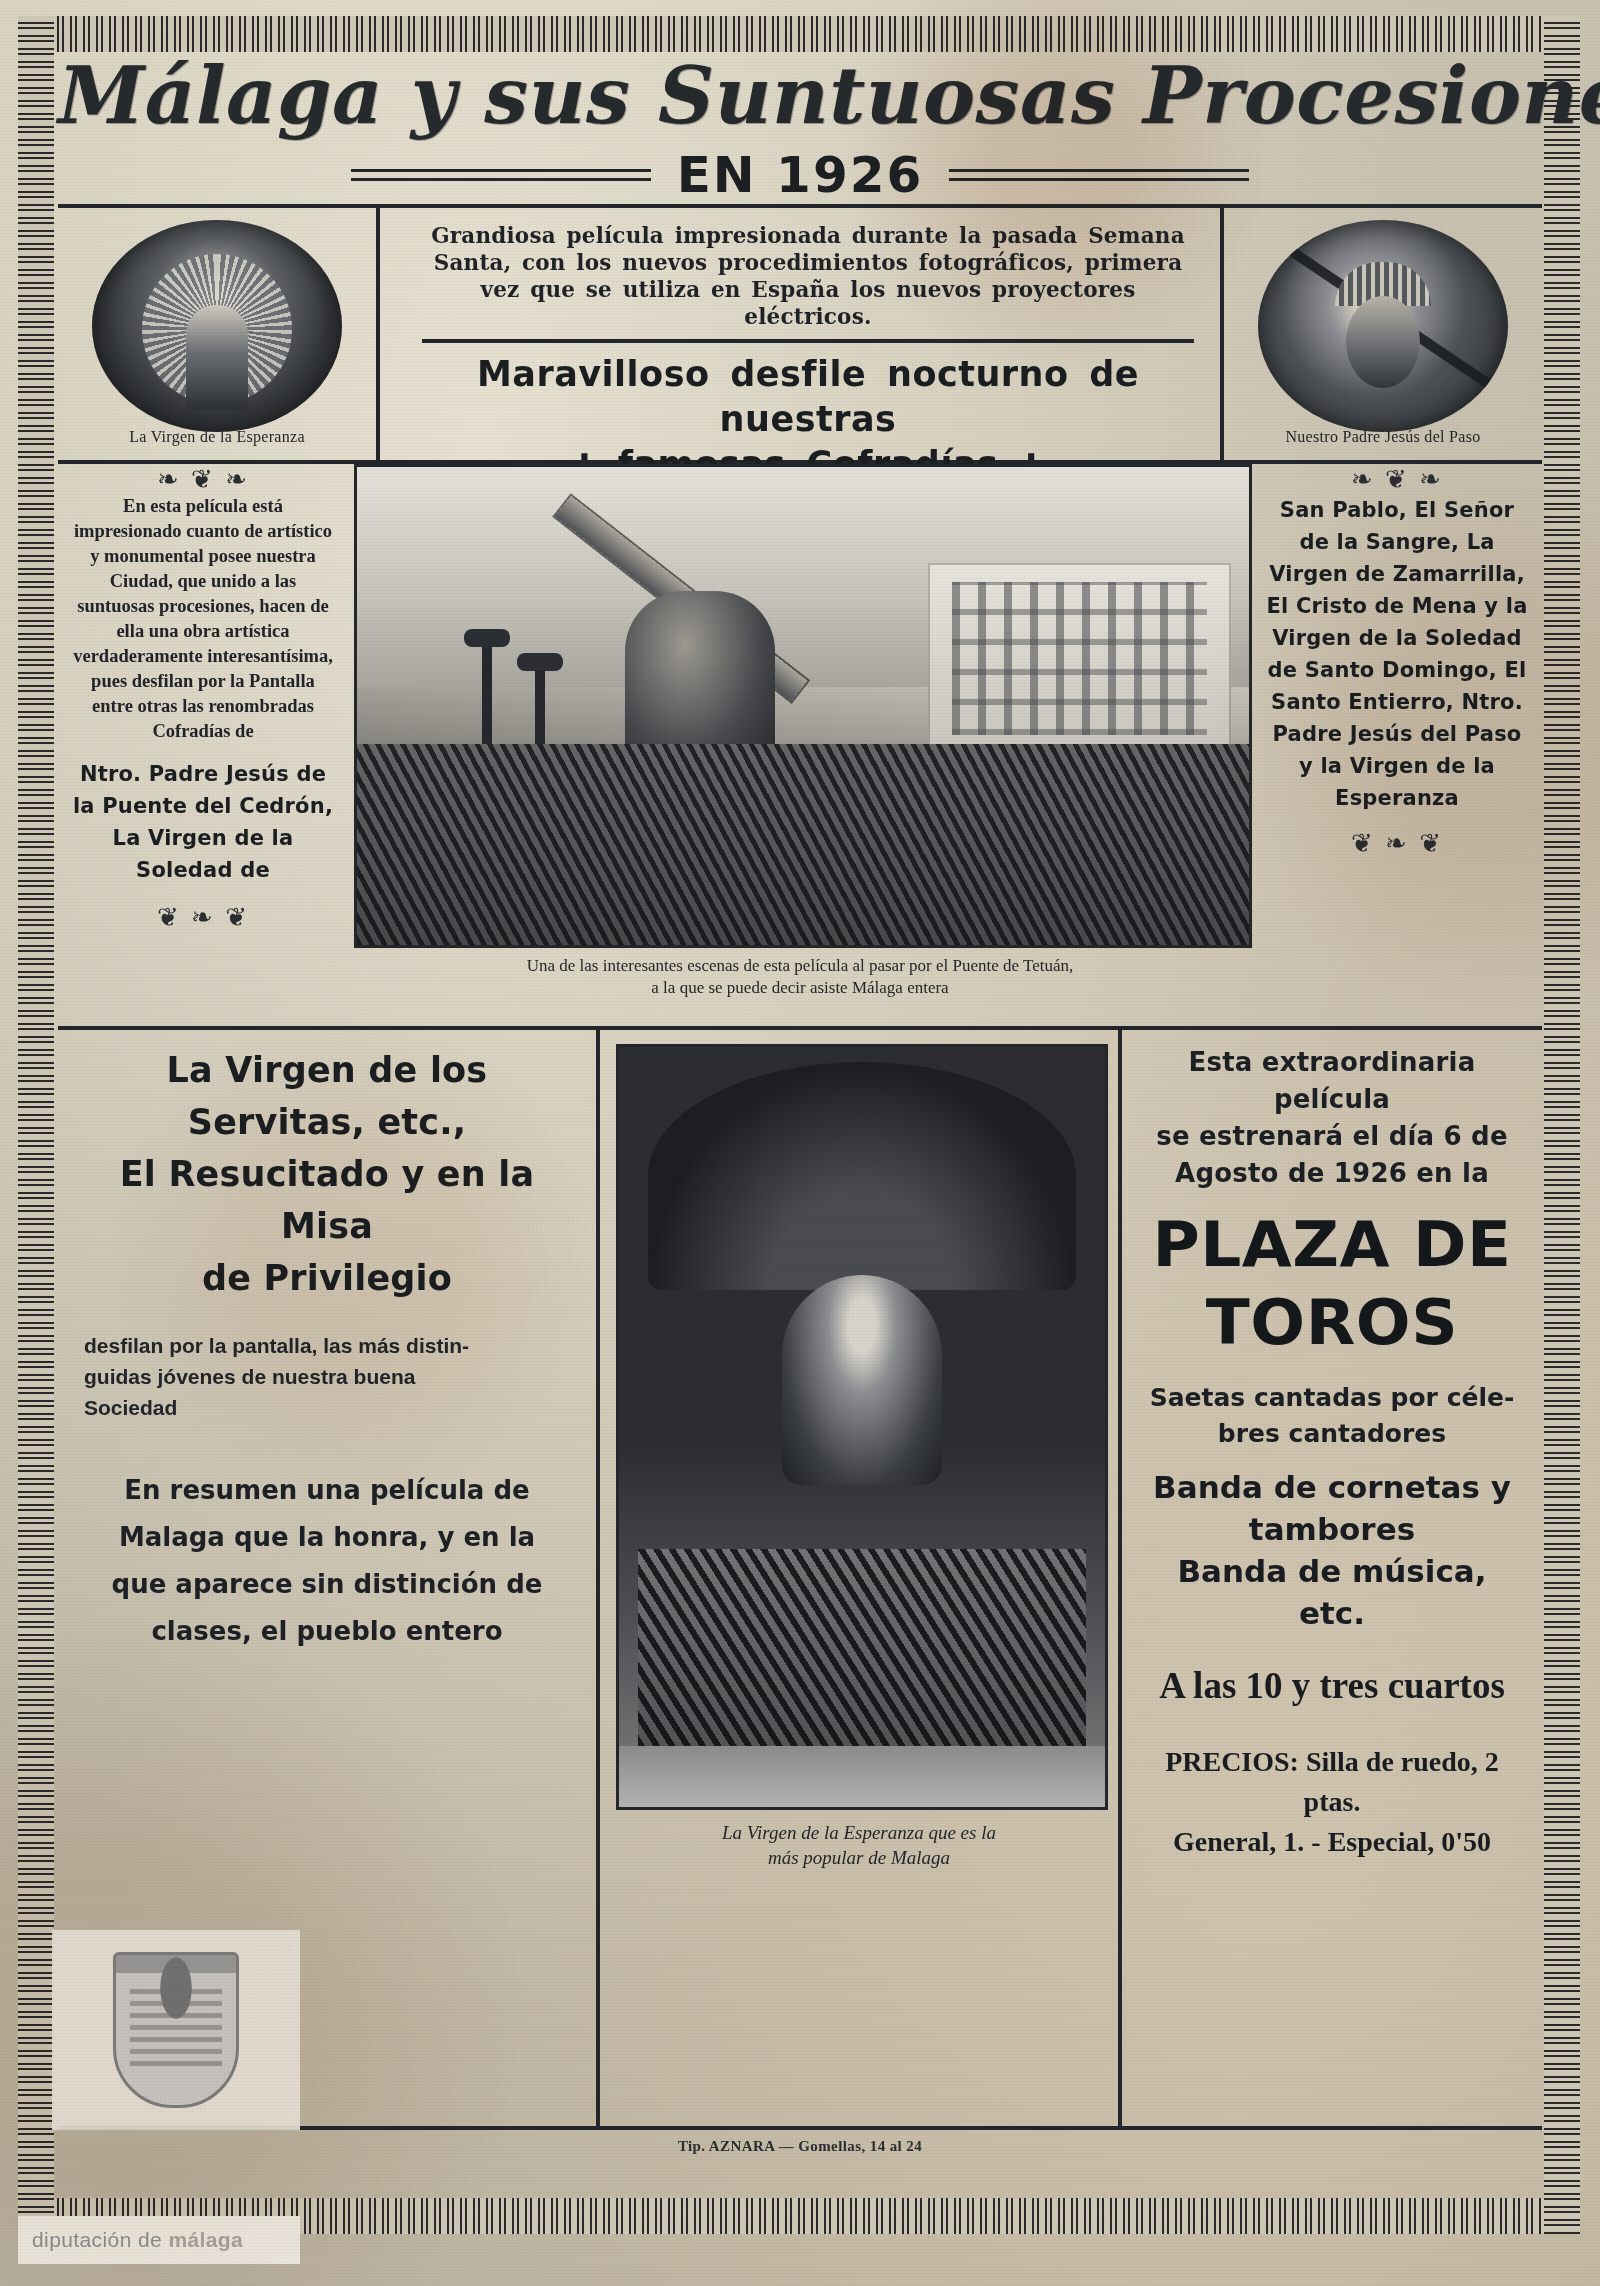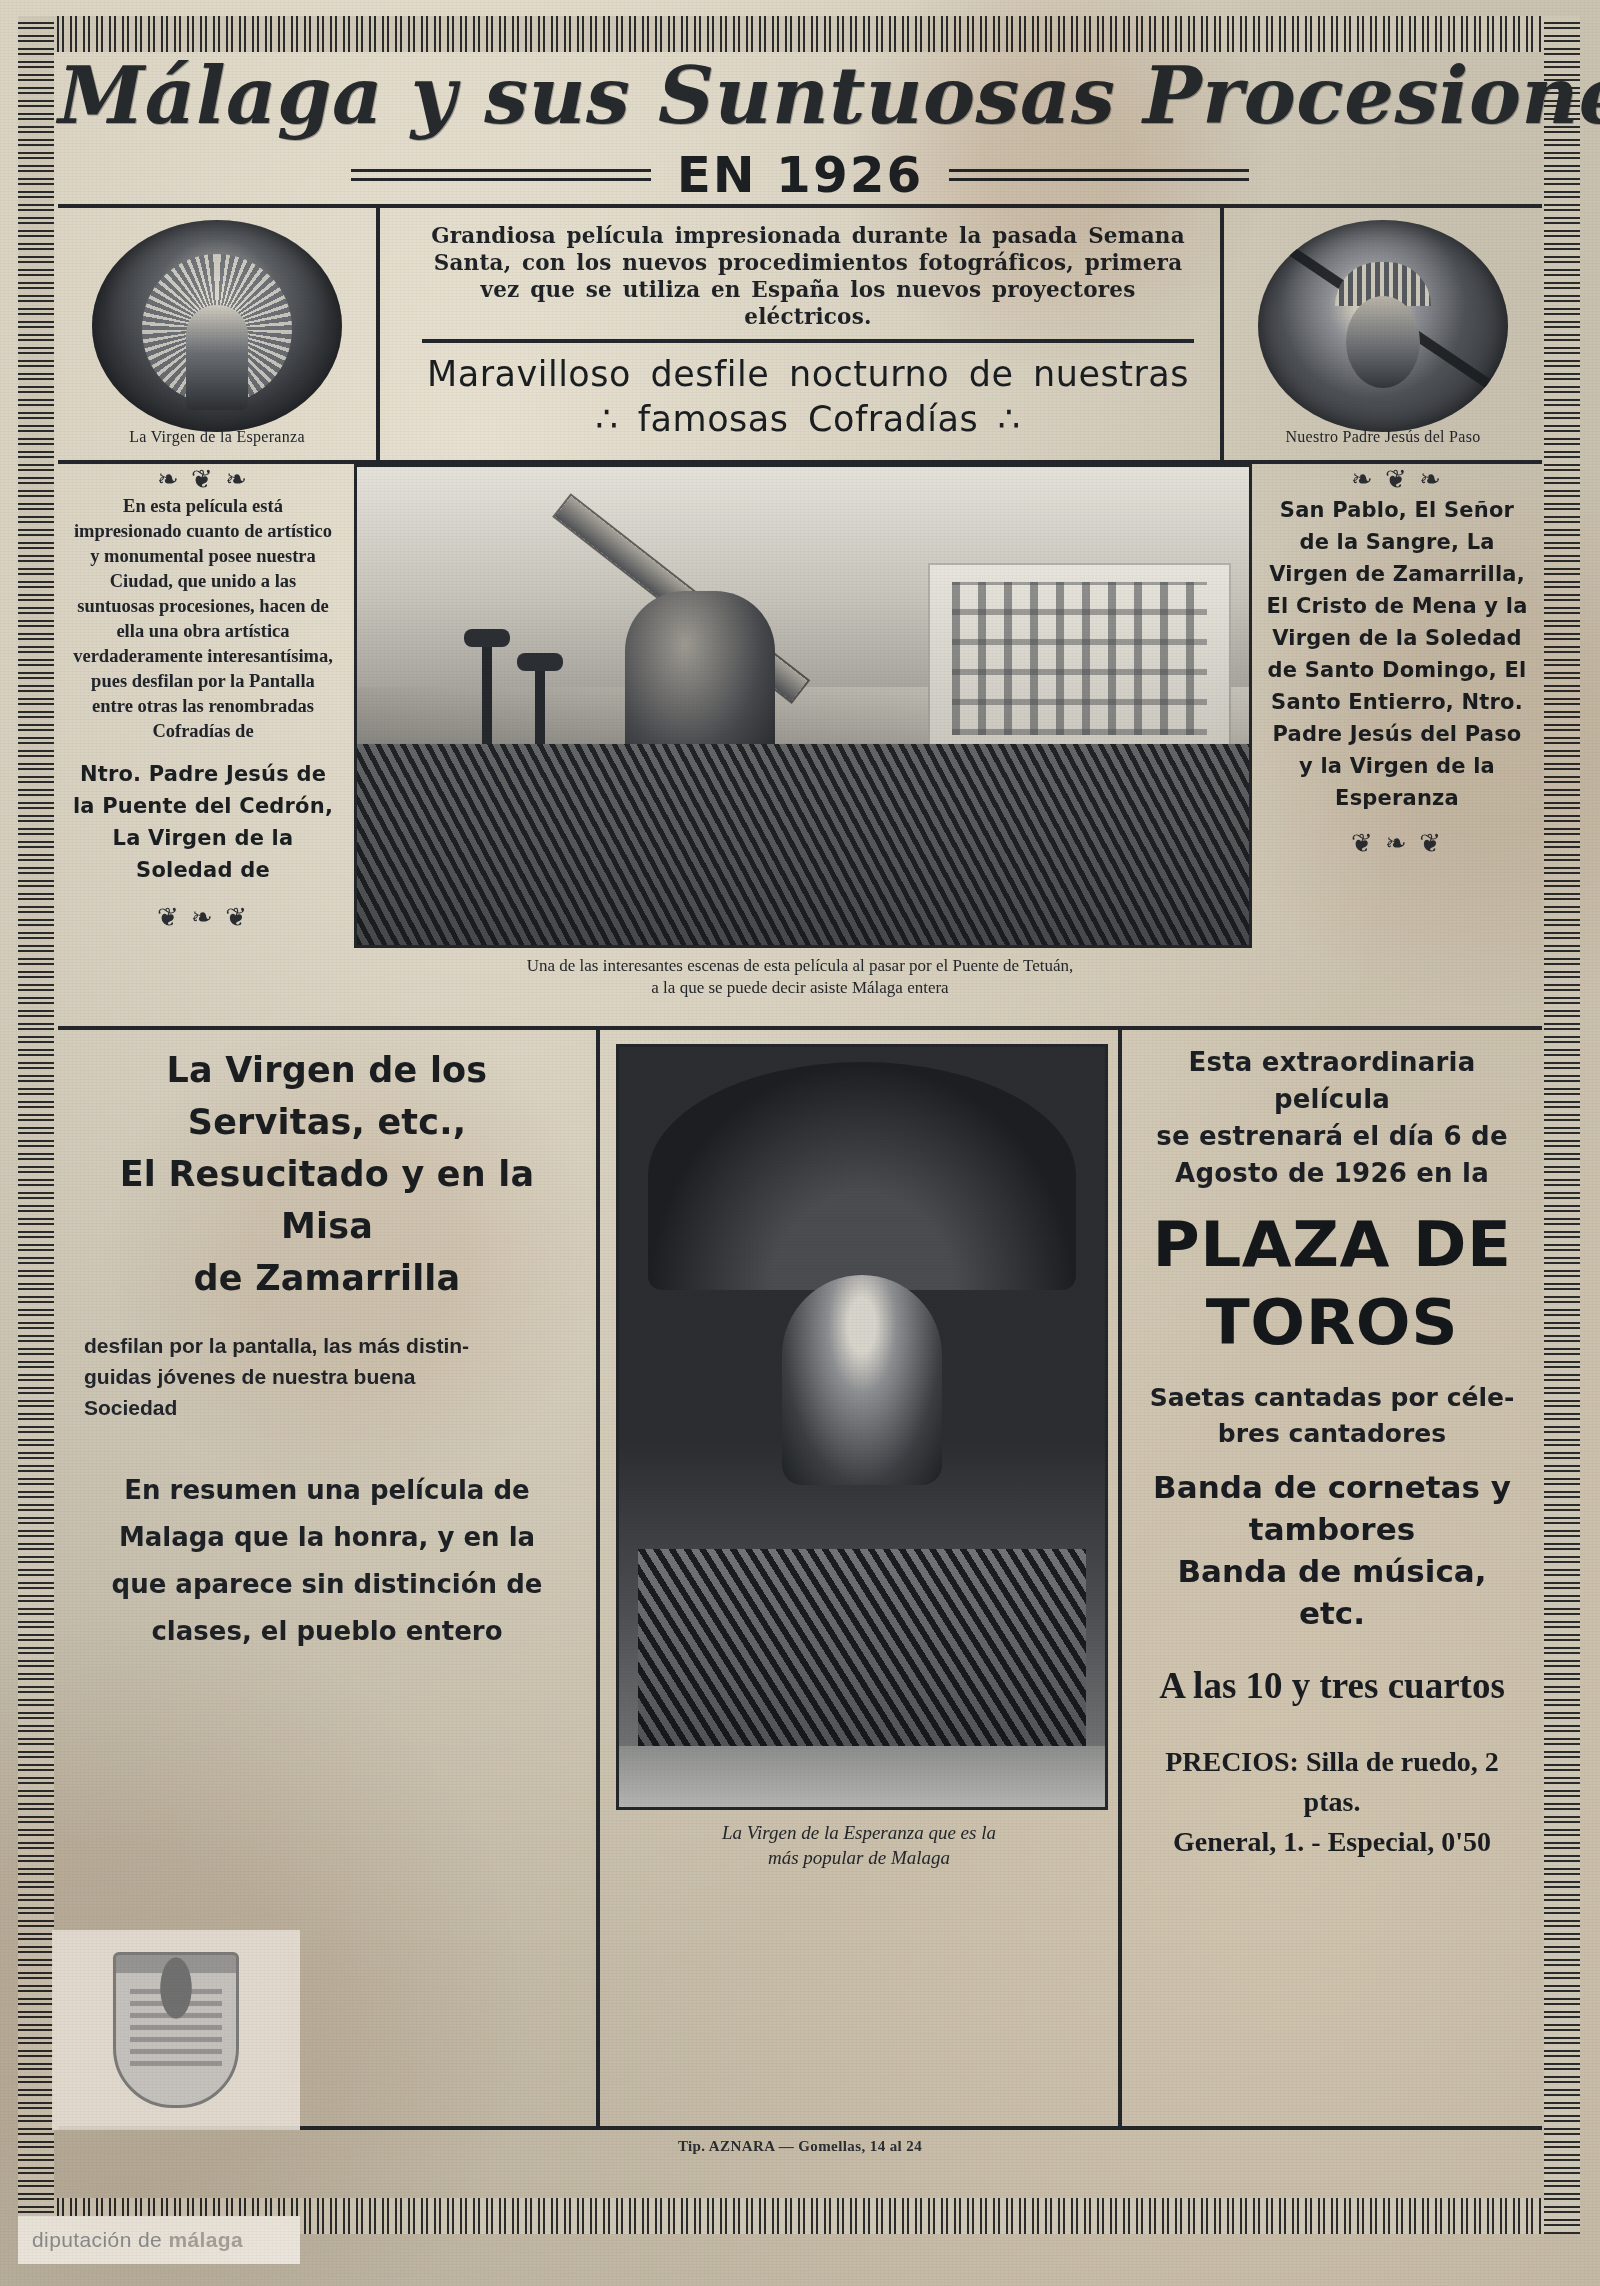--- a/index.html
+++ b/index.html
@@ -149,21 +149,21 @@
   #topMidInner{padding:14px 24px 0 40px;}
   #midPara{
     text-align:center;font-family:"DejaVu Serif","Liberation Serif",serif;
     font-weight:700;font-size:21.5px;line-height:27px;color:#1f2226;
     letter-spacing:.2px;word-spacing:3px;
   }
   #midRule{height:4px;background:#23262a;margin:9px 2px 0 2px;}
   #midHead{
     margin-top:9px;text-align:center;
     font-family:"DejaVu Sans","Liberation Sans",sans-serif;
-    font-weight:400;font-size:35px;line-height:45px;color:#1b1e21;
+    font-weight:700;font-size:35px;line-height:45px;color:#1b1e21;
     letter-spacing:.5px;word-spacing:8px;
   }
 
   
   #midBand{
     position:absolute;left:0;top:402px;width:1484px;height:570px;
     border-bottom:4px solid #23262a;display:flex;
   }
   #mbLeft{flex:0 0 262px;position:relative;padding:0 14px;}
   #mbCenter{flex:1 1 auto;position:relative;padding:8px 6px 0 6px;}
@@ -430,21 +430,21 @@
       </div>
 
     </div>
 
     <div id="botBand">
 
       <div id="bbLeft">
         <div class="leftHead">
           <div>La Virgen de los Servitas, etc.,</div>
           <div>El Resucitado y en la Misa</div>
-          <div>de Zamarrilla</div>
+          <div>de Privilegio</div>
         </div>
         <div class="leftSmall">
           <div>desfilan por la pantalla, las más distin-</div>
           <div>guidas jóvenes de nuestra buena</div>
           <div>Sociedad</div>
         </div>
         <div class="leftMed">
           <div>En resumen una película de</div>
           <div>Malaga que la honra, y en la</div>
           <div>que aparece sin distinción de</div>

